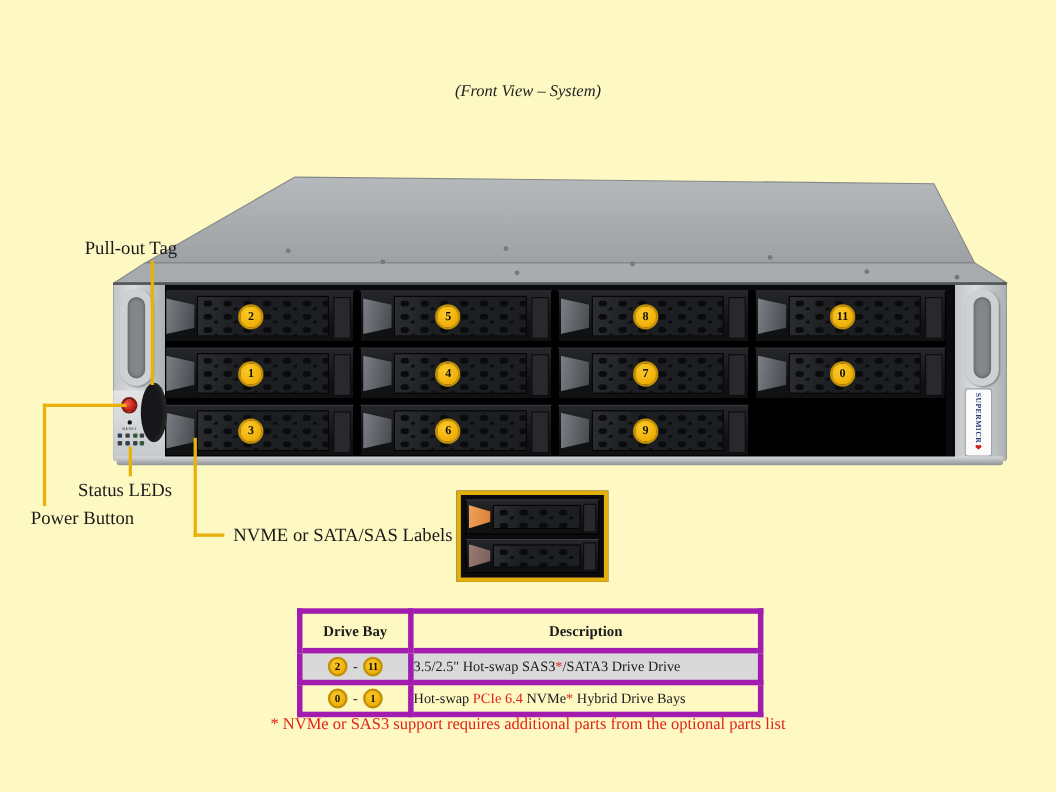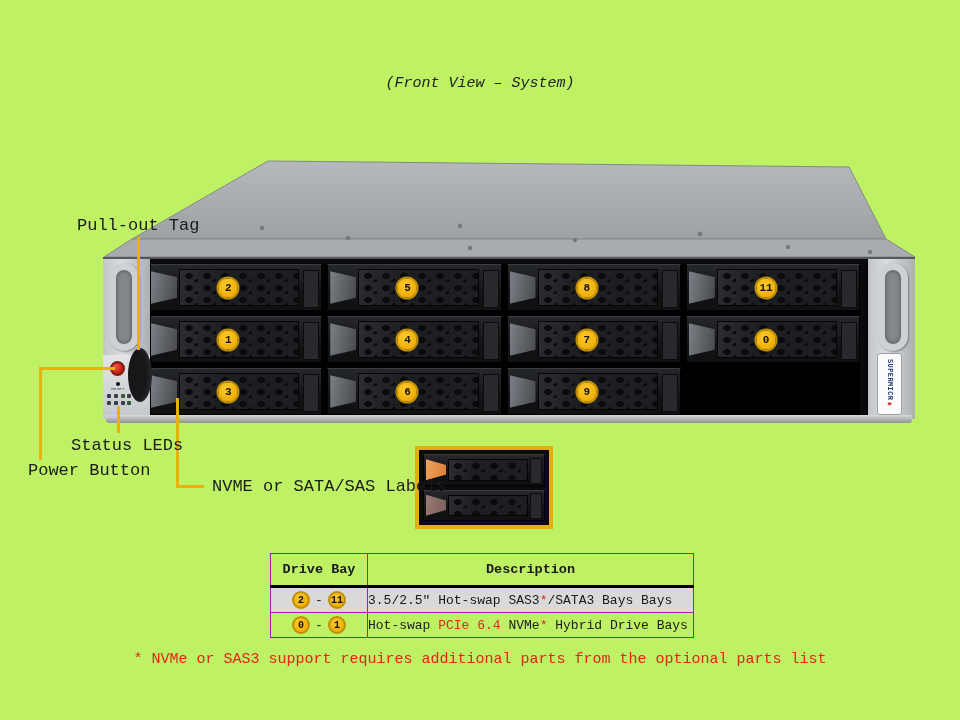--- a/index.html
+++ b/index.html
@@ -1,17 +1,17 @@
 <!DOCTYPE html>
 <html><head>
 <meta charset="utf-8">
 <style>
   html,body{margin:0;padding:0;background:#ffffff;}
-  .page{position:relative;width:960px;height:720px;background:#bef264;overflow:hidden;
-        font-family:Liberation Mono, monospace;color:#1a1a1a;}
+  .page{position:relative;width:960px;height:720px;background:#fef9c3;overflow:hidden;
+        font-family:Liberation Serif, serif;color:#1a1a1a;}
 
   
   .title{position:absolute;left:0;right:0;top:75px;text-align:center;
          font-style:italic;font-size:15px;color:#222;}
 
   
   .lid-svg{position:absolute;left:100px;top:152px;}
 
   
   .front{position:absolute;left:103px;top:257px;width:812px;height:160px;
@@ -86,21 +86,21 @@
   .inset .tray{flex:1;}
   .inset .tray .tab{width:20px;clip-path:polygon(0 0,100% 28%,100% 72%,0 100%);}
   .inset .tray.nvme .tab{background:linear-gradient(100deg,#f0a25e,#d97f35);}
   .inset .tray.sata .tab{background:linear-gradient(100deg,#9a7a74,#7a5f5b);}
   .inset .tray .mesh{left:24px;right:16px;}
   .inset .tray .latch{width:10px;}
 
   
   .spec{position:absolute;left:270px;top:553px;width:424px;border-collapse:collapse;z-index:5;
         font-size:13px;color:#1a1a1a;}
-  .spec th,.spec td{border:1px solid #a21caf;padding:0 0;}
+  .spec th,.spec td{border:5px solid #a21caf;padding:0 0;}
   .spec th{height:31px;font-size:13.5px;font-weight:bold;text-align:center;border-bottom:3px solid #000;}
   .spec td{height:24px;}
   .spec .col-bay{width:96px;}
   .spec tr.shaded td{background:#D9D9D9;}
   .bay-cell{display:flex;align-items:center;justify-content:center;gap:5px;}
   .mini-badge{width:18px;height:18px;border-radius:50%;box-sizing:border-box;
         background:radial-gradient(circle at 40% 35%,#fccb2a,#efae07 70%,#d99a04);
         border:2px solid #c08f0a;color:#161004;font-weight:bold;font-size:10px;
         display:flex;align-items:center;justify-content:center;}
   .desc{white-space:pre-wrap;}
@@ -271,21 +271,21 @@
       <th>Description</th>
     </tr>
     <tr class="shaded">
       <td>
         <div class="bay-cell">
           <span class="mini-badge">2</span>
           <span>-</span>
           <span class="mini-badge">11</span>
         </div>
       </td>
-      <td><span class="desc"><span>3.5/2.5" Hot-swap SAS3</span><span class="red">*</span><span>/SATA3 Bays Bays</span></span></td>
+      <td><span class="desc"><span>3.5/2.5" Hot-swap SAS3</span><span class="red">*</span><span>/SATA3 Drive Drive</span></span></td>
     </tr>
     <tr>
       <td>
         <div class="bay-cell">
           <span class="mini-badge">0</span>
           <span>-</span>
           <span class="mini-badge">1</span>
         </div>
       </td>
       <td><span class="desc"><span>Hot-swap </span><span class="red">PCIe 6.4</span><span> NVMe</span><span class="red">*</span><span> Hybrid Drive Bays</span></span></td>

